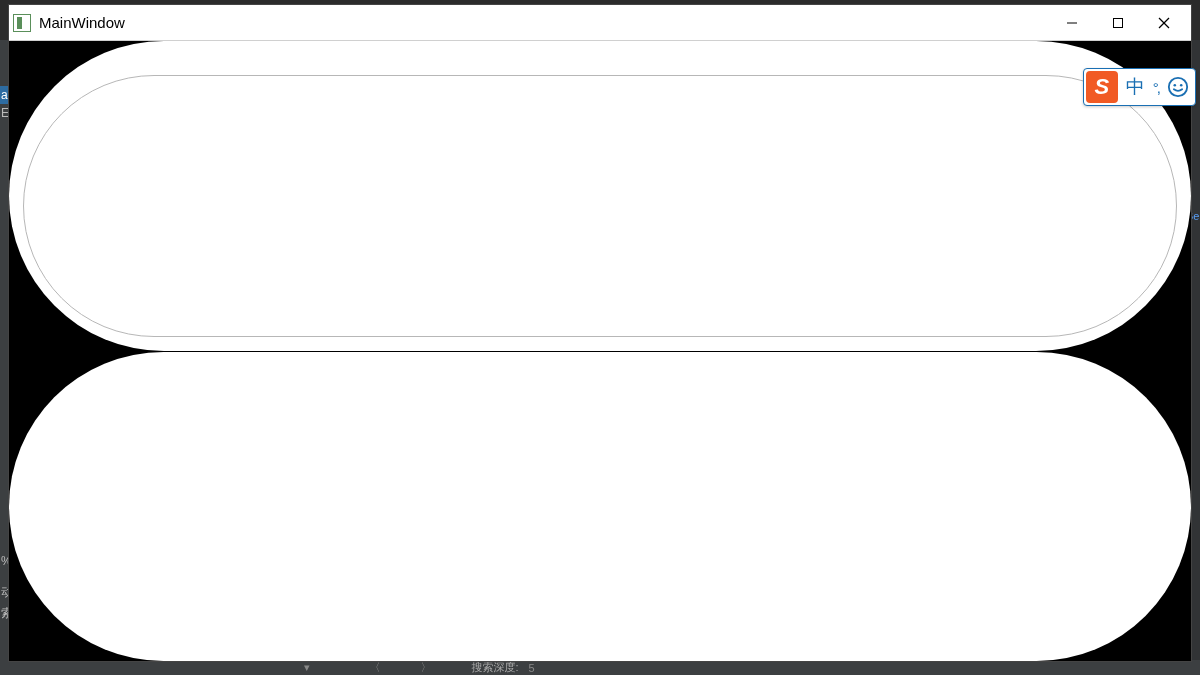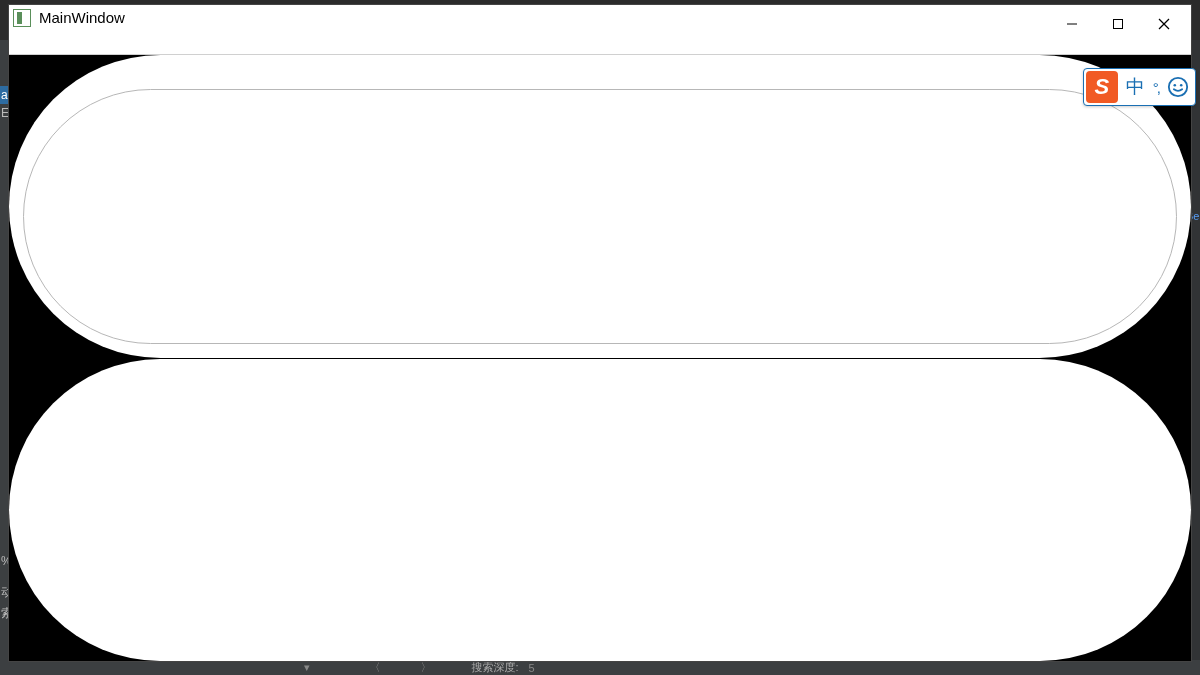--- a/index.html
+++ b/index.html
@@ -50,24 +50,25 @@
     .app-window {
       position: absolute;
       left: 8px; top: 4px;
       width: 1184px; height: 658px;
       background: #fff;
       border: 1px solid #444;
       display: flex;
       flex-direction: column;
     }
     .titlebar {
-      height: 50px;
+      height: 36px;
       background: #fff;
       border-bottom: 1px solid #d0d0d0;
       display: flex;
+      align-items: center;
       padding: 4px 4px;
     }
     .titlebar-icon {
       width: 18px; height: 18px;
       margin-right: 8px;
       border: 1px solid #5a8f5a;
       position: relative;
       display: inline-block;
     }
     .titlebar-icon::before {

